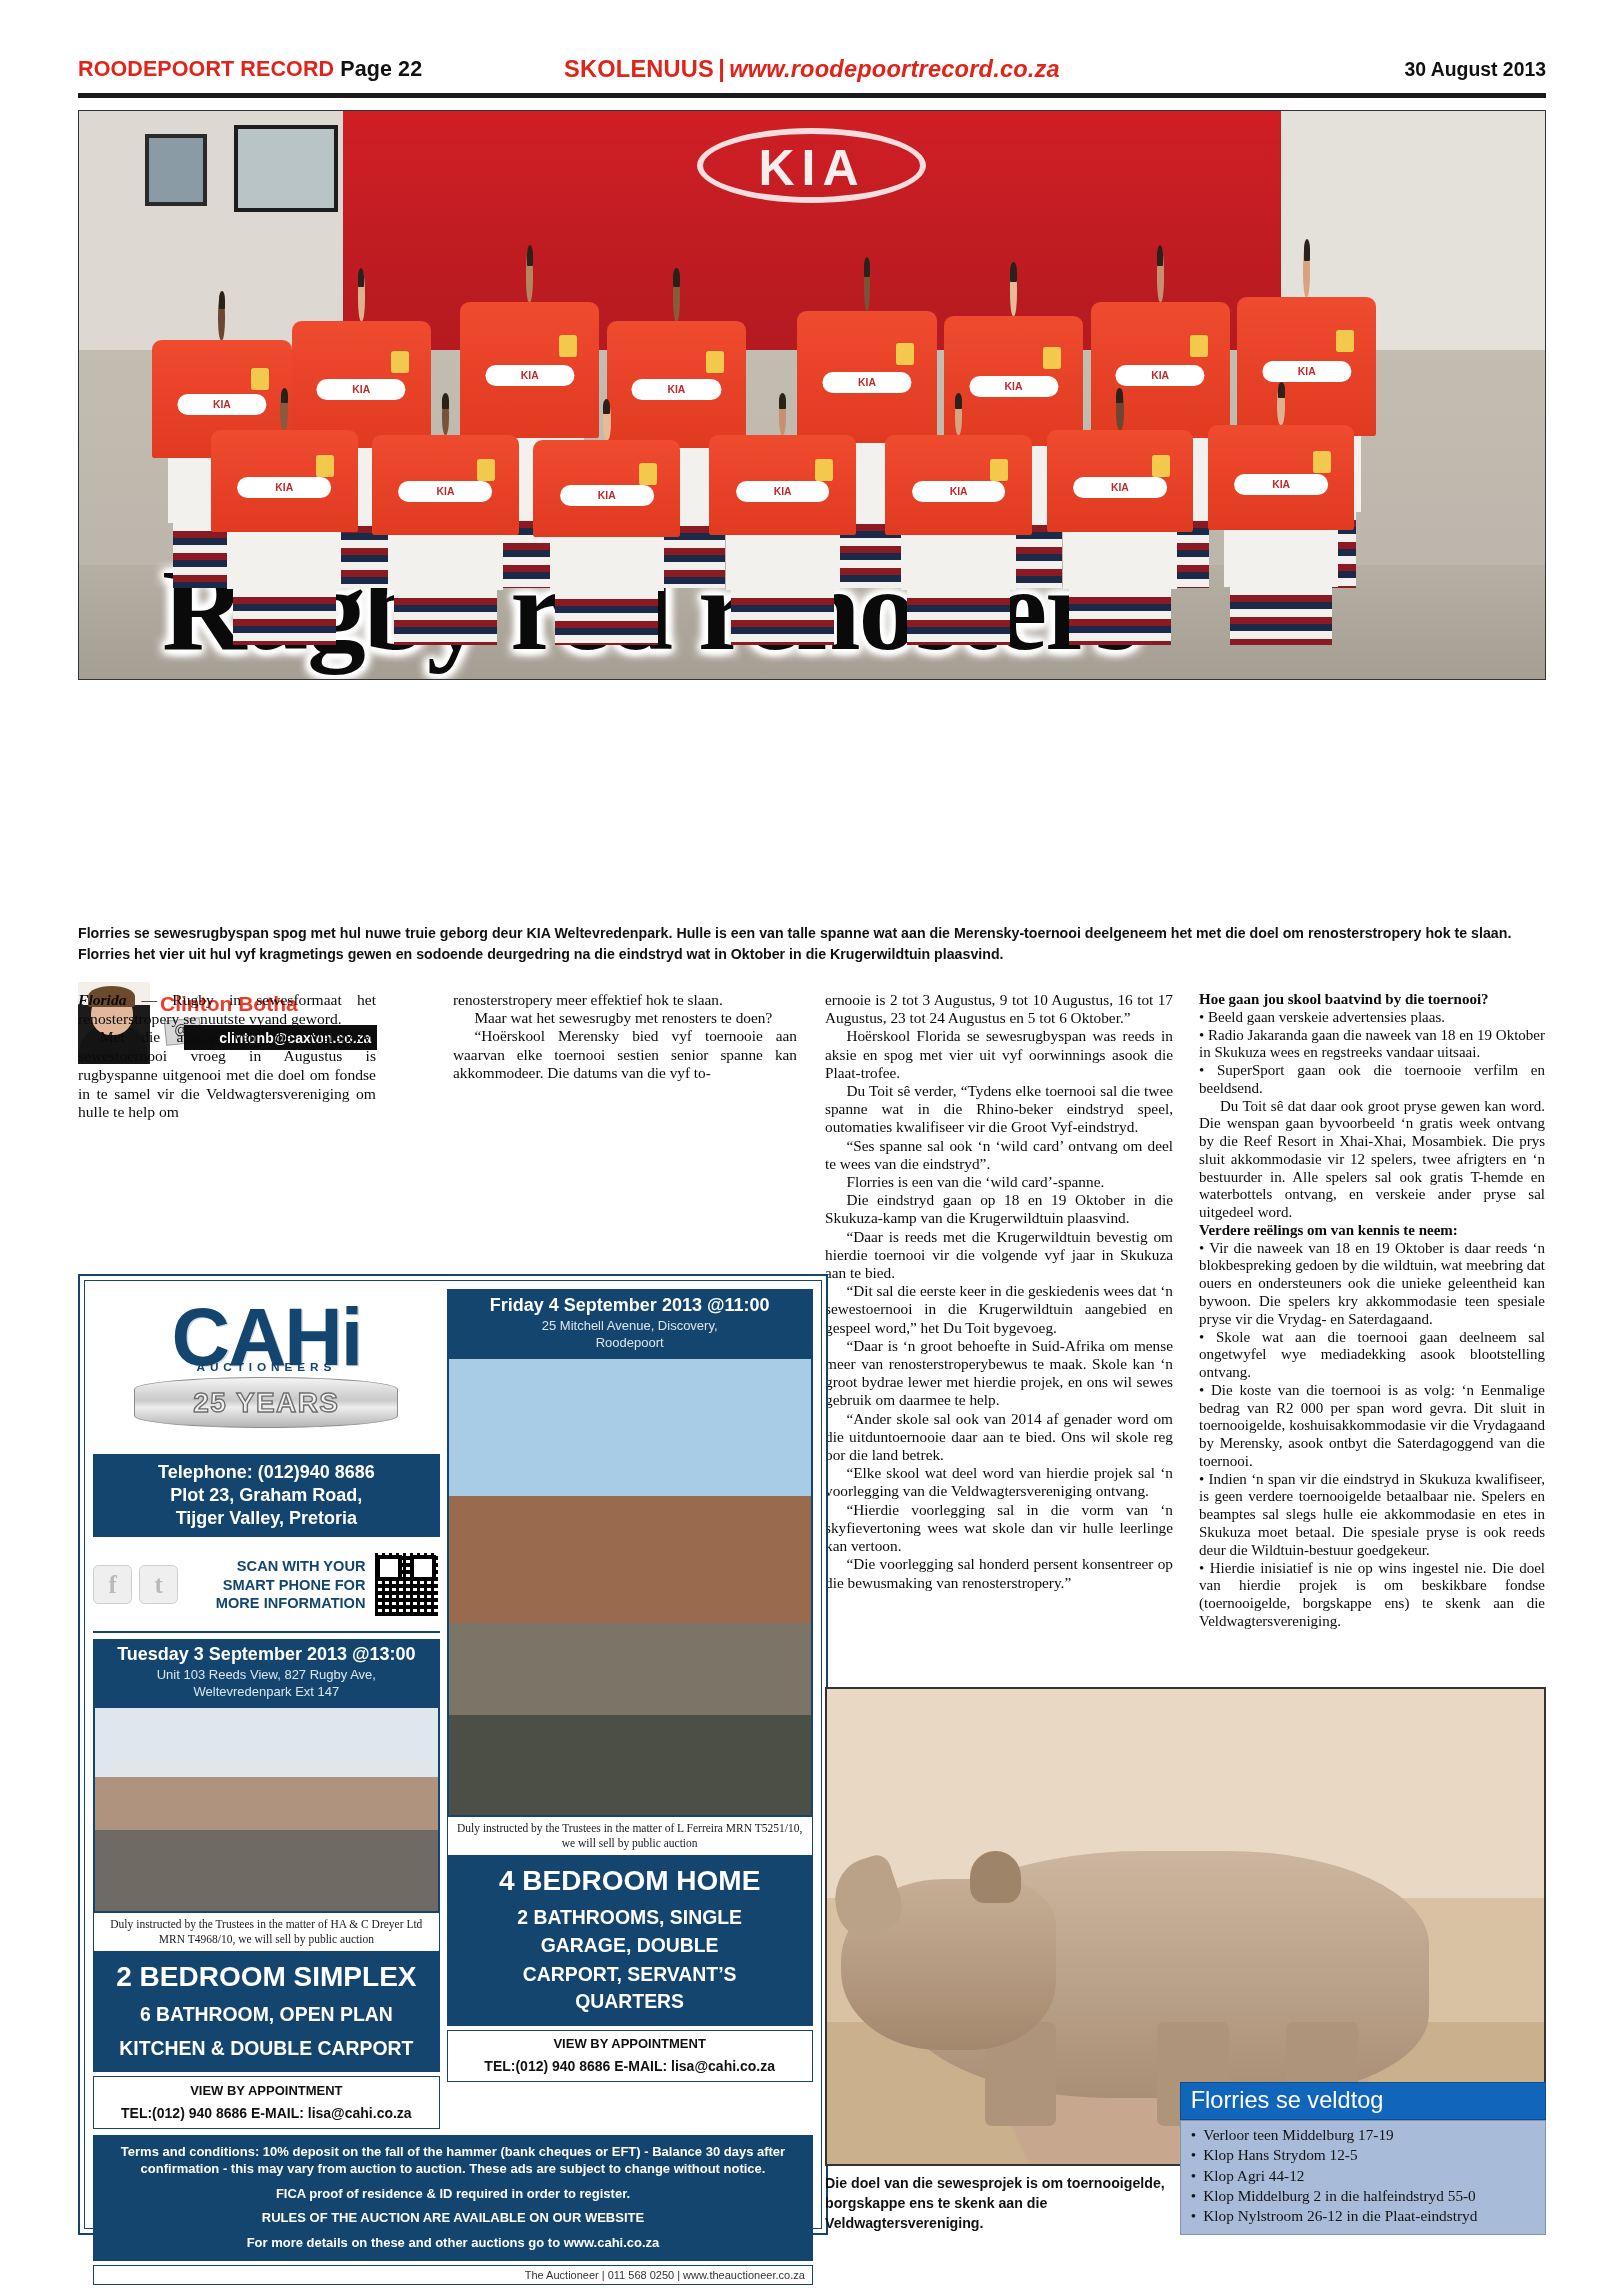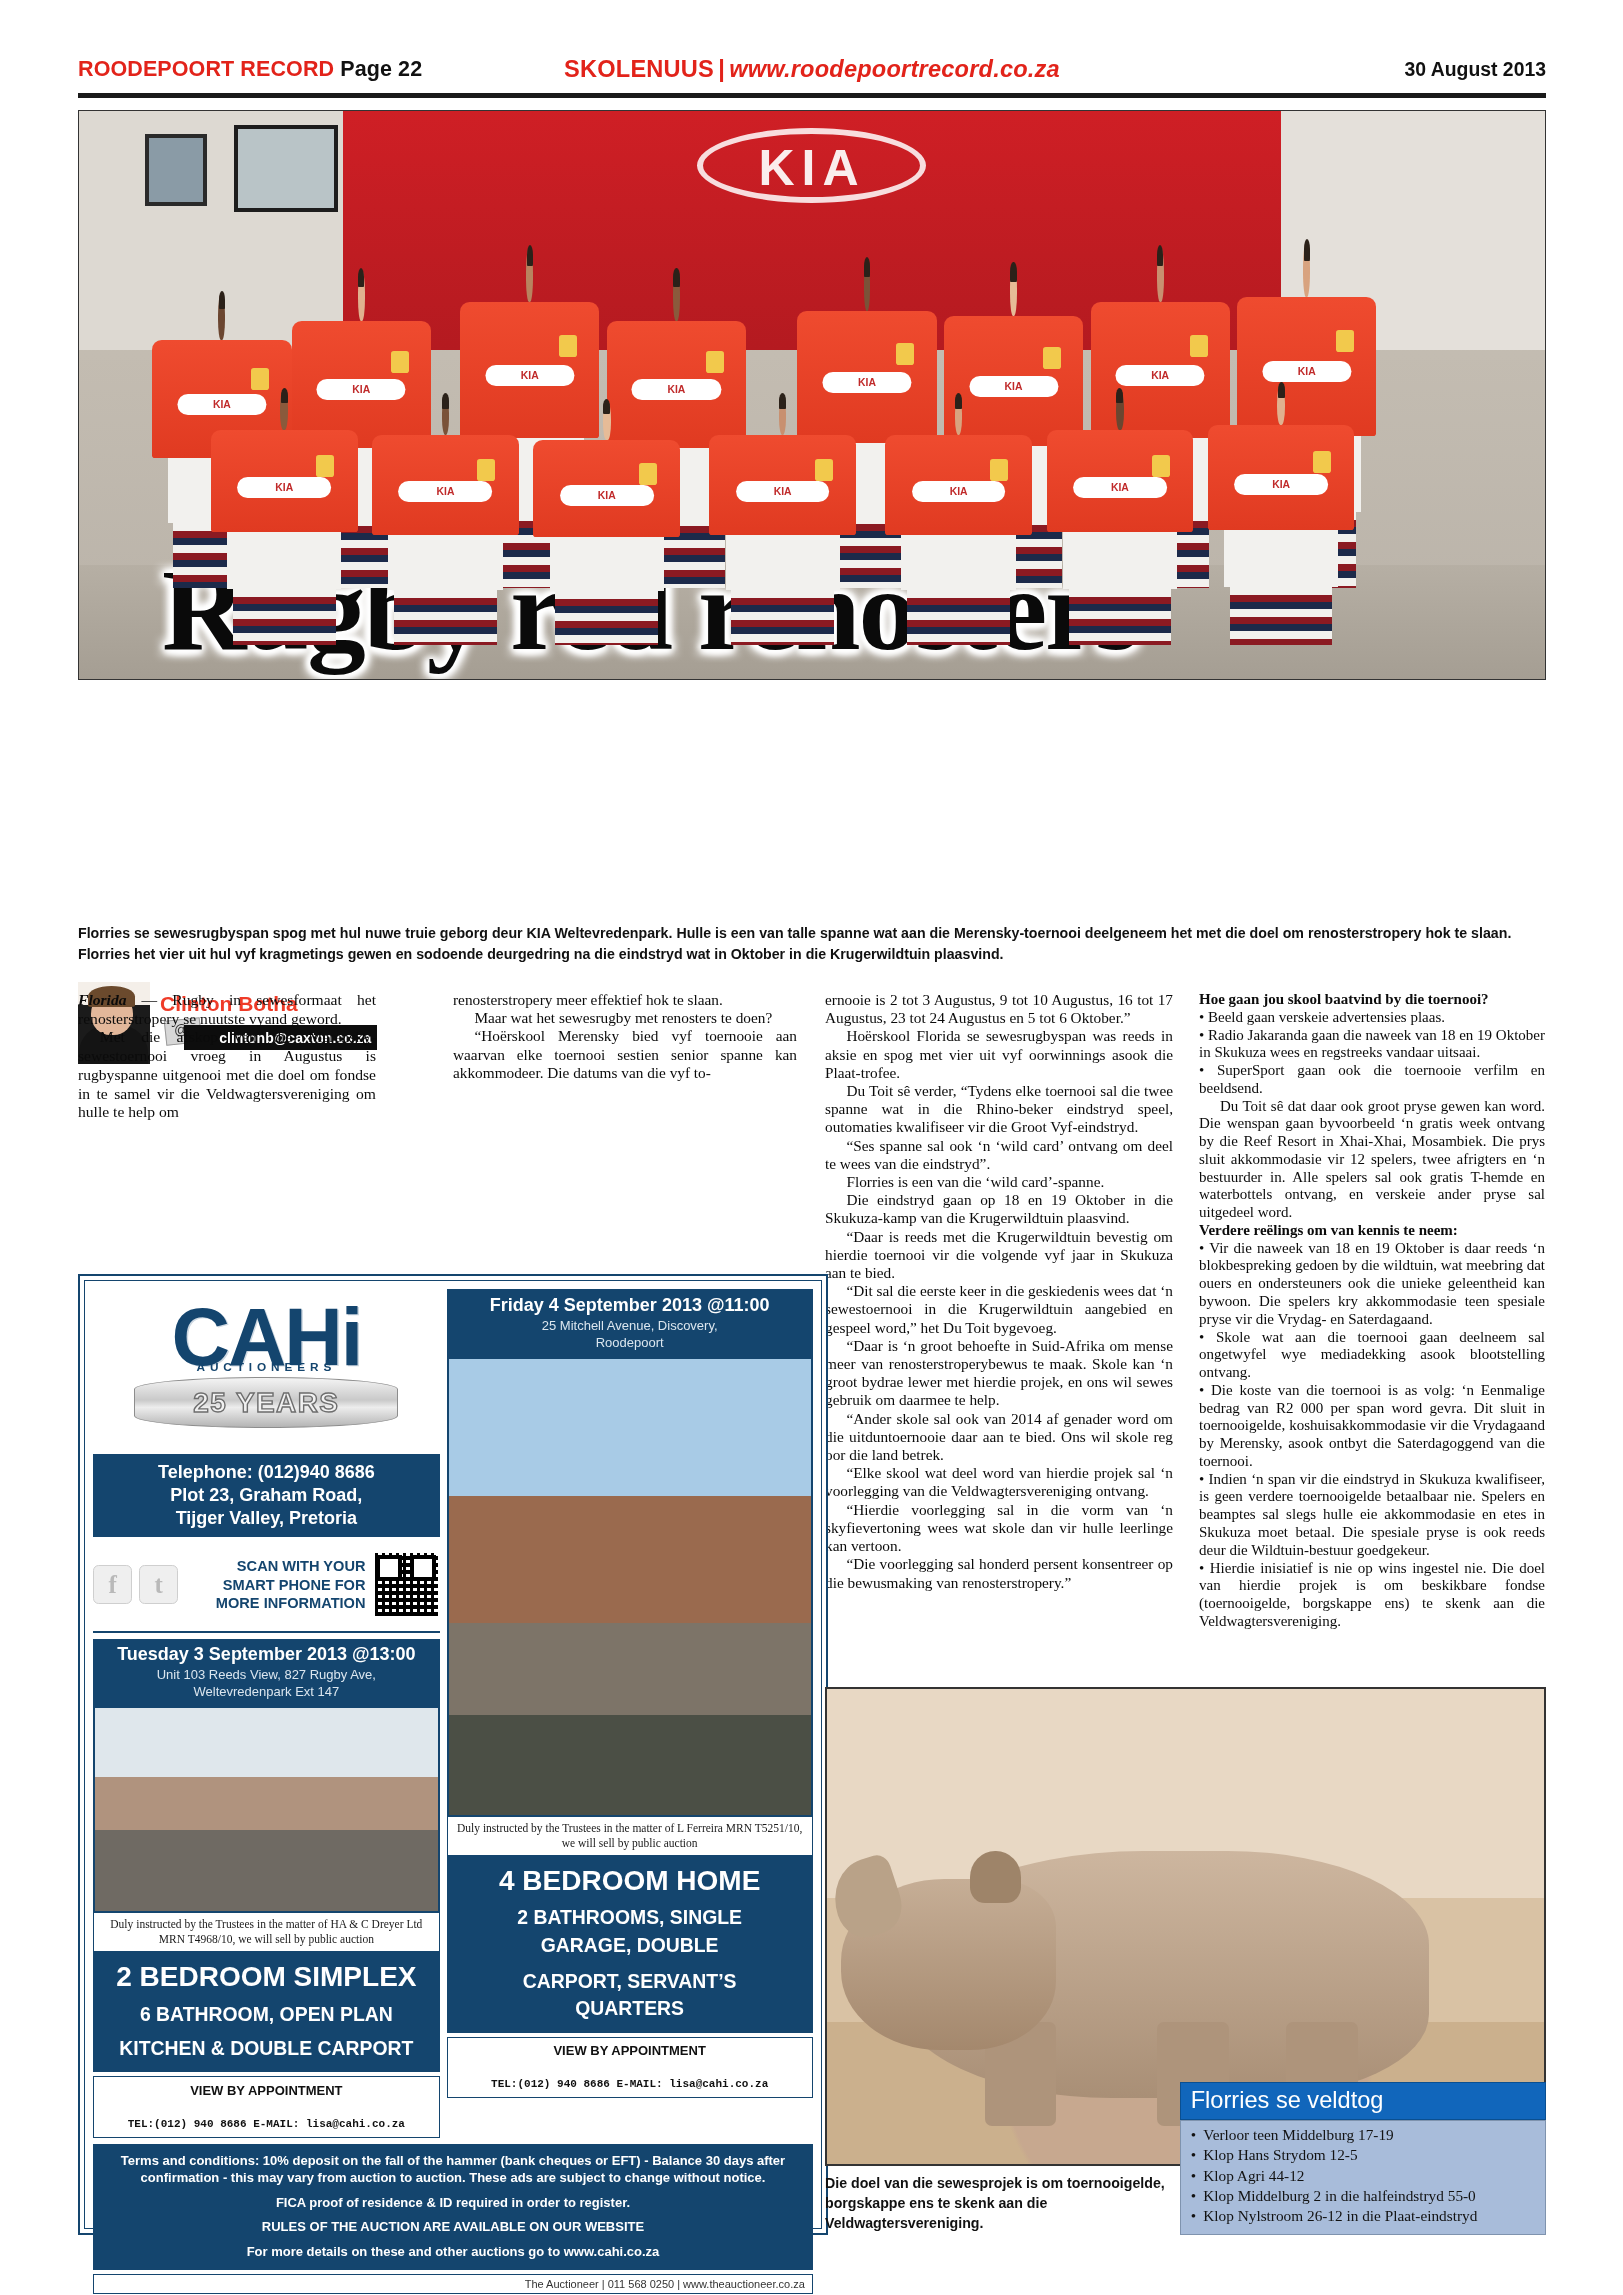--- a/index.html
+++ b/index.html
@@ -198,21 +198,21 @@
     background:linear-gradient(180deg,#dfe7ec 0 34%, #b0937e 34% 60%, #6f6a63 60% 100%); }
   .lot-photo.b { background:linear-gradient(180deg,#a8cbe6 0 30%, #9a6a4e 30% 58%, #7d7468 58% 78%, #4b4f45 78% 100%); }
   .lot-instr { background:#fff; border:1.4px solid #14456e; border-top:none; text-align:center;
     font-family:Liberation Serif, serif; font-size:11.5px; line-height:1.3; padding:4.2px 5.6px; color:#1a1a1a; }
   .lot-title { background:#14456e; color:#fff; text-align:center; padding:9.7px 5.6px 11px;
     font-family:"Liberation Sans", sans-serif; font-weight:bold; }
   .lot-title .big { font-size:28px; line-height:1.08; display:block; }
   .lot-title .med { font-size:19.4px; line-height:1.35; display:block; margin-top:8.3px; }
   .lot-view { background:#fff; border:1.4px solid #14456e; text-align:center; padding:5.6px 2.8px 7px; margin-top:4.2px;}
   .lot-view .vw { font-family:"Liberation Sans", sans-serif; font-weight:bold; font-size:13px; color:#111; }
-  .lot-view .tl { font-family:Liberation Mono, monospace; font-weight:bold; font-size:11px; color:#111; margin-top:20px;}
+  .lot-view .tl { font-family:Liberation Sans, sans-serif; font-weight:bold; font-size:14px; color:#111; margin-top:7px;}
 
   .terms { background:#14456e; color:#fff; margin-top:5.6px; text-align:center; padding:8.3px 12.5px 9.7px; }
   .terms p { margin:0 0 7px; font-family:"Liberation Sans", sans-serif; font-weight:bold; font-size:13px; line-height:1.35; }
   .terms p:last-child { margin-bottom:0; }
   .auctioneer-bar { background:#fff; border:1.4px solid #14456e; text-align:right; padding:2.8px 7px;
     font-family:"Liberation Sans", sans-serif; font-size:11px; color:#333; margin-top:4.2px;}
 
   
   .rhino {
     position:absolute; left:825px; top:1687px; width:721px; height:479px;
@@ -578,21 +578,21 @@
             <div>25 Mitchell Avenue, Discovery,</div>
             <div>Roodepoort</div>
           </div>
         </div>
         <div class="lot-photo b" style="height:458px"></div>
         <div class="lot-instr">Duly instructed by the Trustees in the matter of L Ferreira MRN T5251/10, we will sell by public auction</div>
         <div class="lot-title">
           <span class="big">4 BEDROOM HOME</span>
           <span class="med">2 BATHROOMS, SINGLE</span>
           <span class="med" style="margin-top:1.4px">GARAGE, DOUBLE</span>
-          <span class="med" style="margin-top:10px">CARPORT, SERVANT’S</span>
+          <span class="med" style="margin-top:3px">CARPORT, SERVANT’S</span>
           <span class="med" style="margin-top:1.4px">QUARTERS</span>
         </div>
         <div class="lot-view">
           <div class="vw">VIEW BY APPOINTMENT</div>
           <div class="tl">TEL:(012) 940 8686 E-MAIL: lisa@cahi.co.za</div>
         </div>
       </div>
     </div>
 
     <div class="terms">

